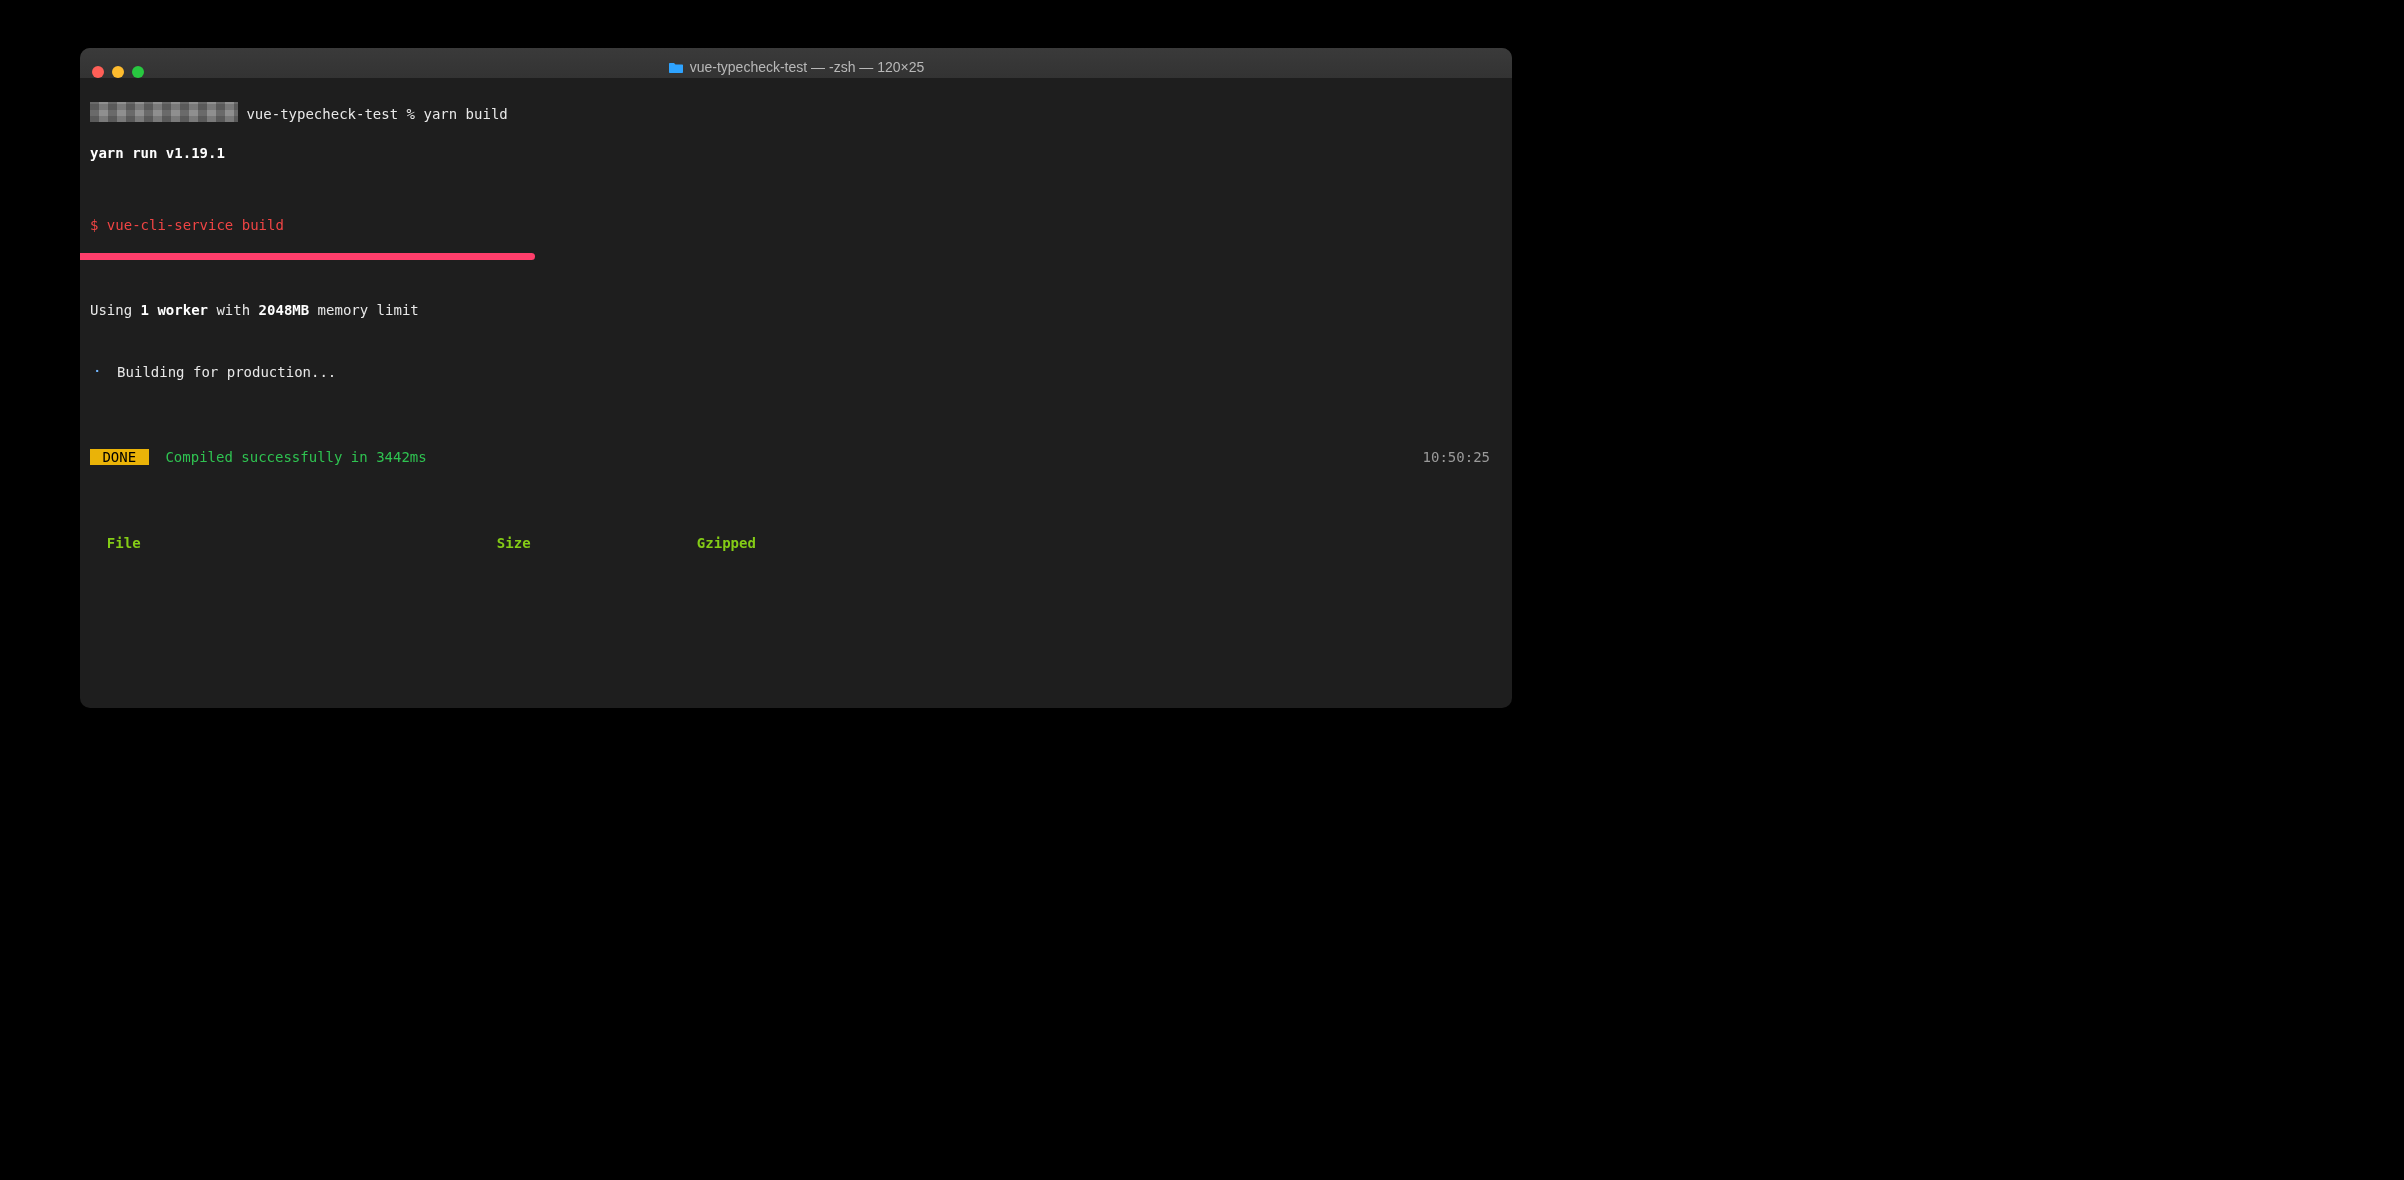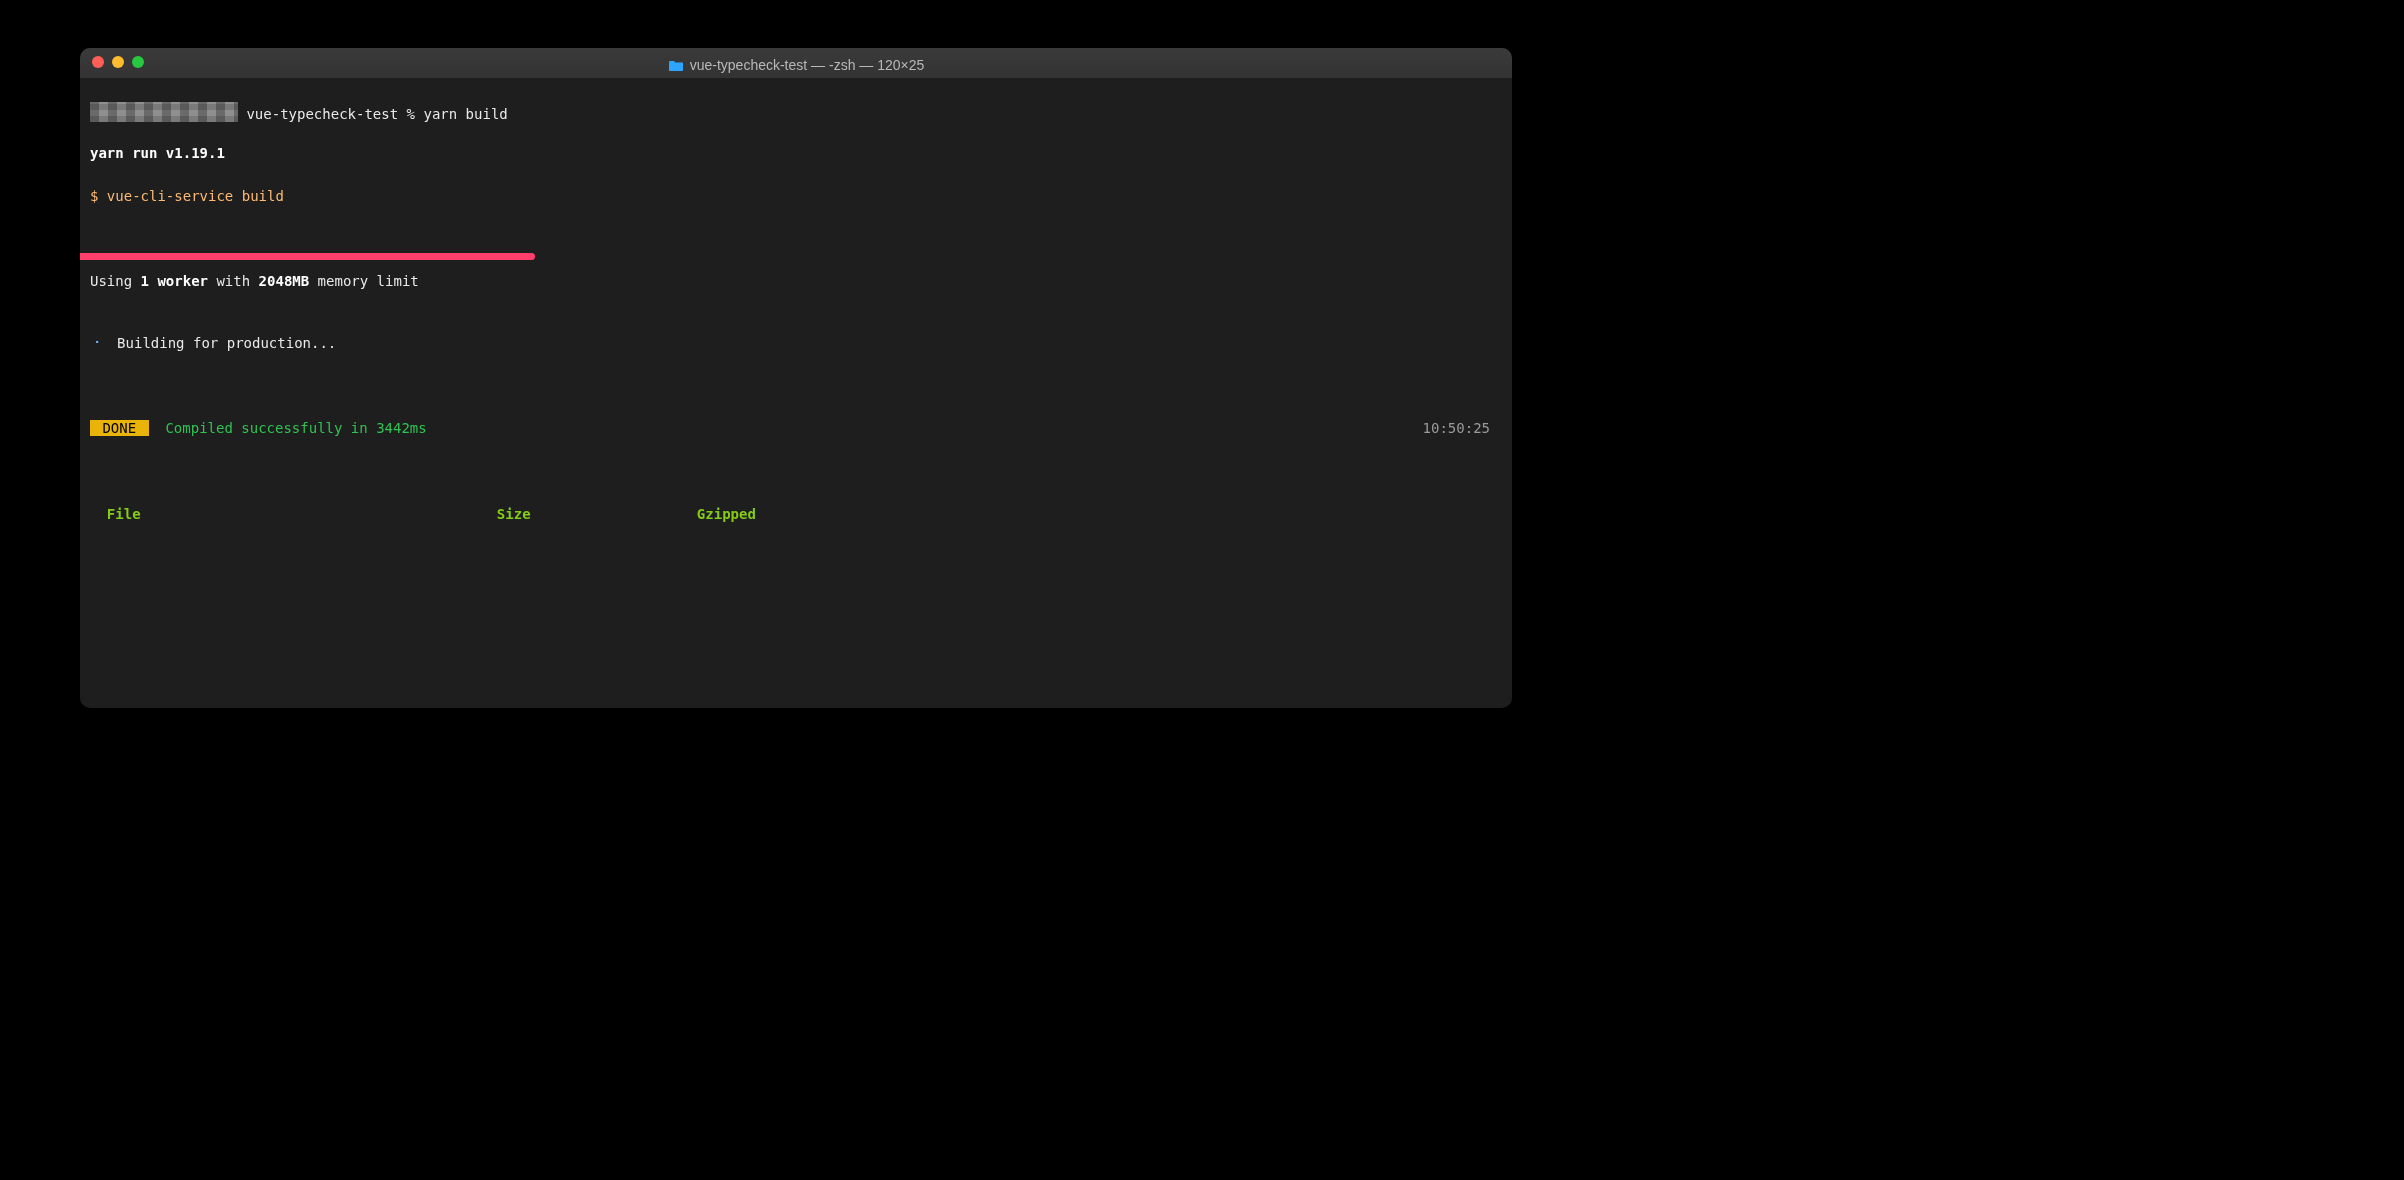--- a/index.html
+++ b/index.html
@@ -20,23 +20,23 @@
   height: 660px;
   background: #1e1e1e;
   border-radius: 10px;
   box-shadow: 0 20px 60px rgba(0,0,0,0.7);
   overflow: hidden;
 }
 .titlebar {
   height: 30px;
   background: linear-gradient(#3a3a3a, #333333);
   display: flex;
-  align-items: flex-start;
+  align-items: flex-end;
   position: relative;
-  padding: 8px 12px;
+  padding: 0 12px;
 }
 .traffic-lights {
   display: flex;
   gap: 8px;
 }
 .light {
   width: 12px;
   height: 12px;
   border-radius: 50%;
 }
@@ -62,21 +62,21 @@
   display: inline-block;
 }
 .terminal-body {
   padding: 4px 10px;
   color: #cccccc;
   white-space: pre;
   font-size: 14px;
   position: relative;
 }
 .line { min-height: 23px; }
-.dim { color: #fdba74; }
+.dim { color: #ef4444; margin-top: 29px; }
 .white { color: #e8e8e8; }
 .bold { font-weight: 700; color: #fff; }
 .cyan { color: #84cc16; }
 .green { color: #2fc351; }
 .badge { color: #000; padding: 0 4px; }
 .badge.done { background: #eab308; }
 .redline {
   position: absolute;
   height: 7px;
   background: #ff3e6b;

